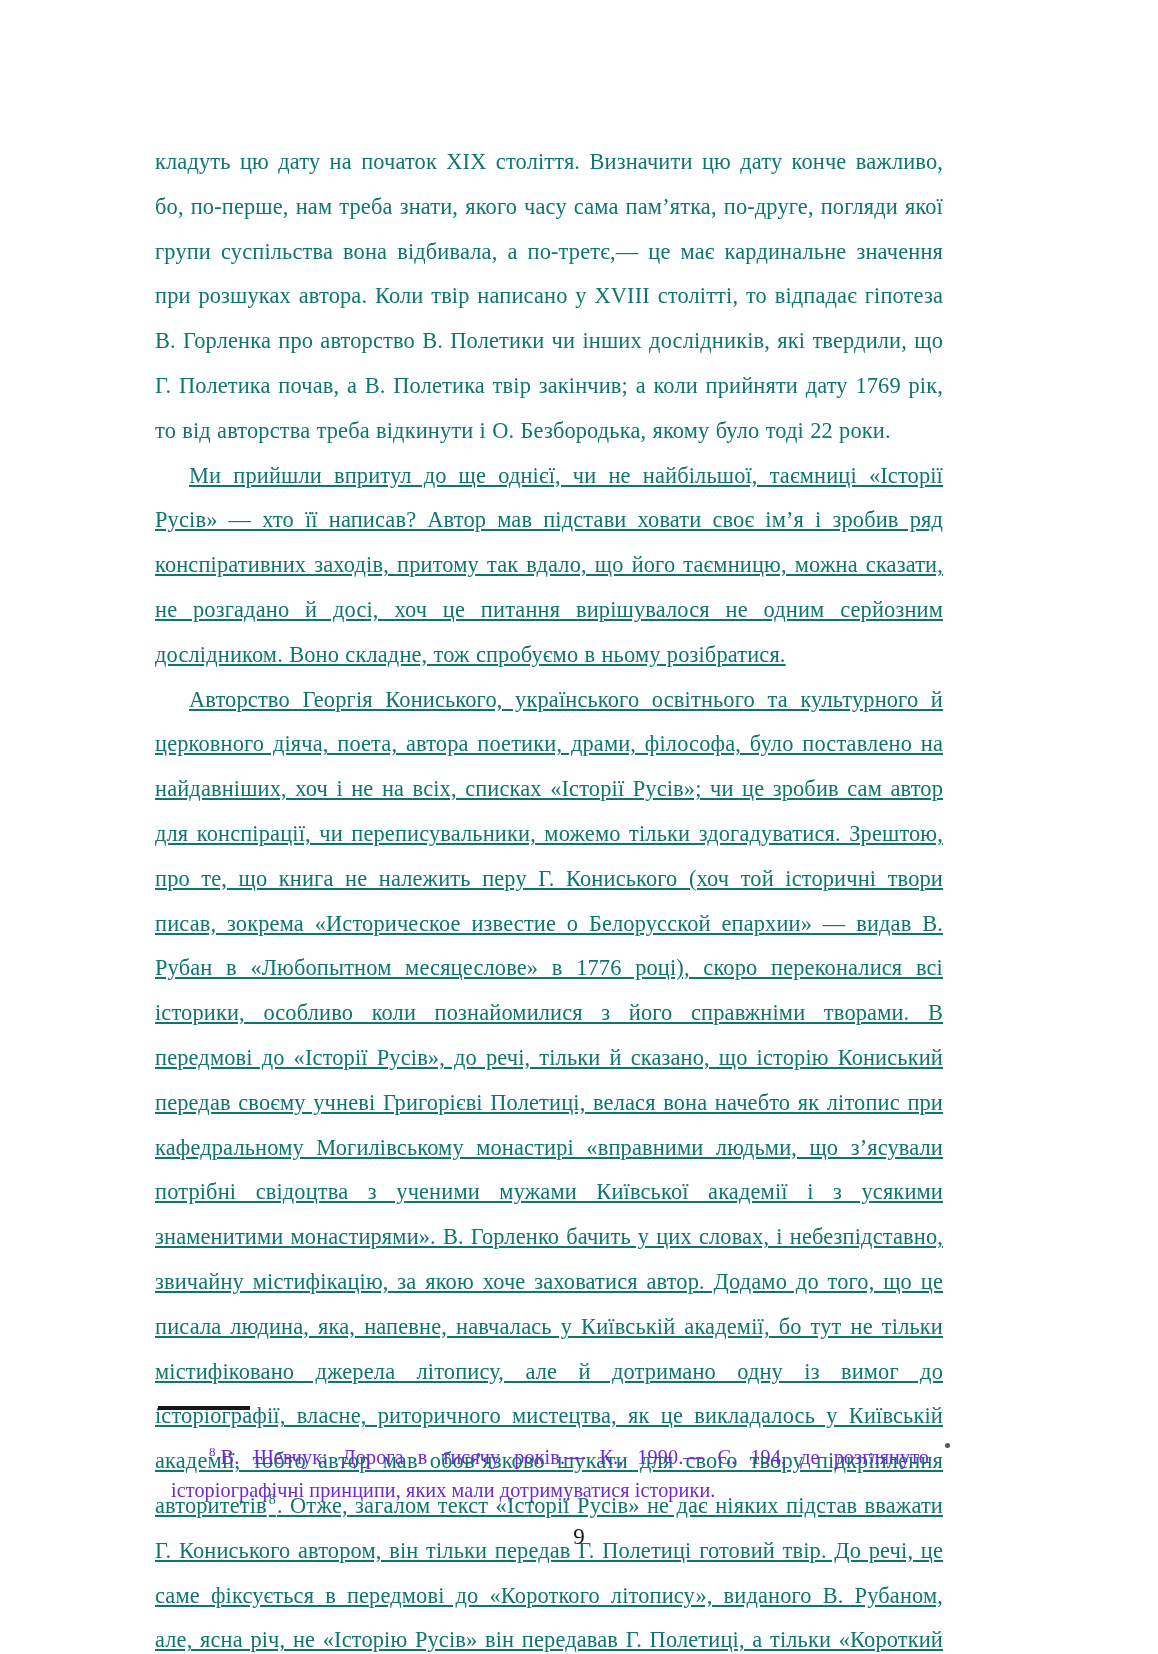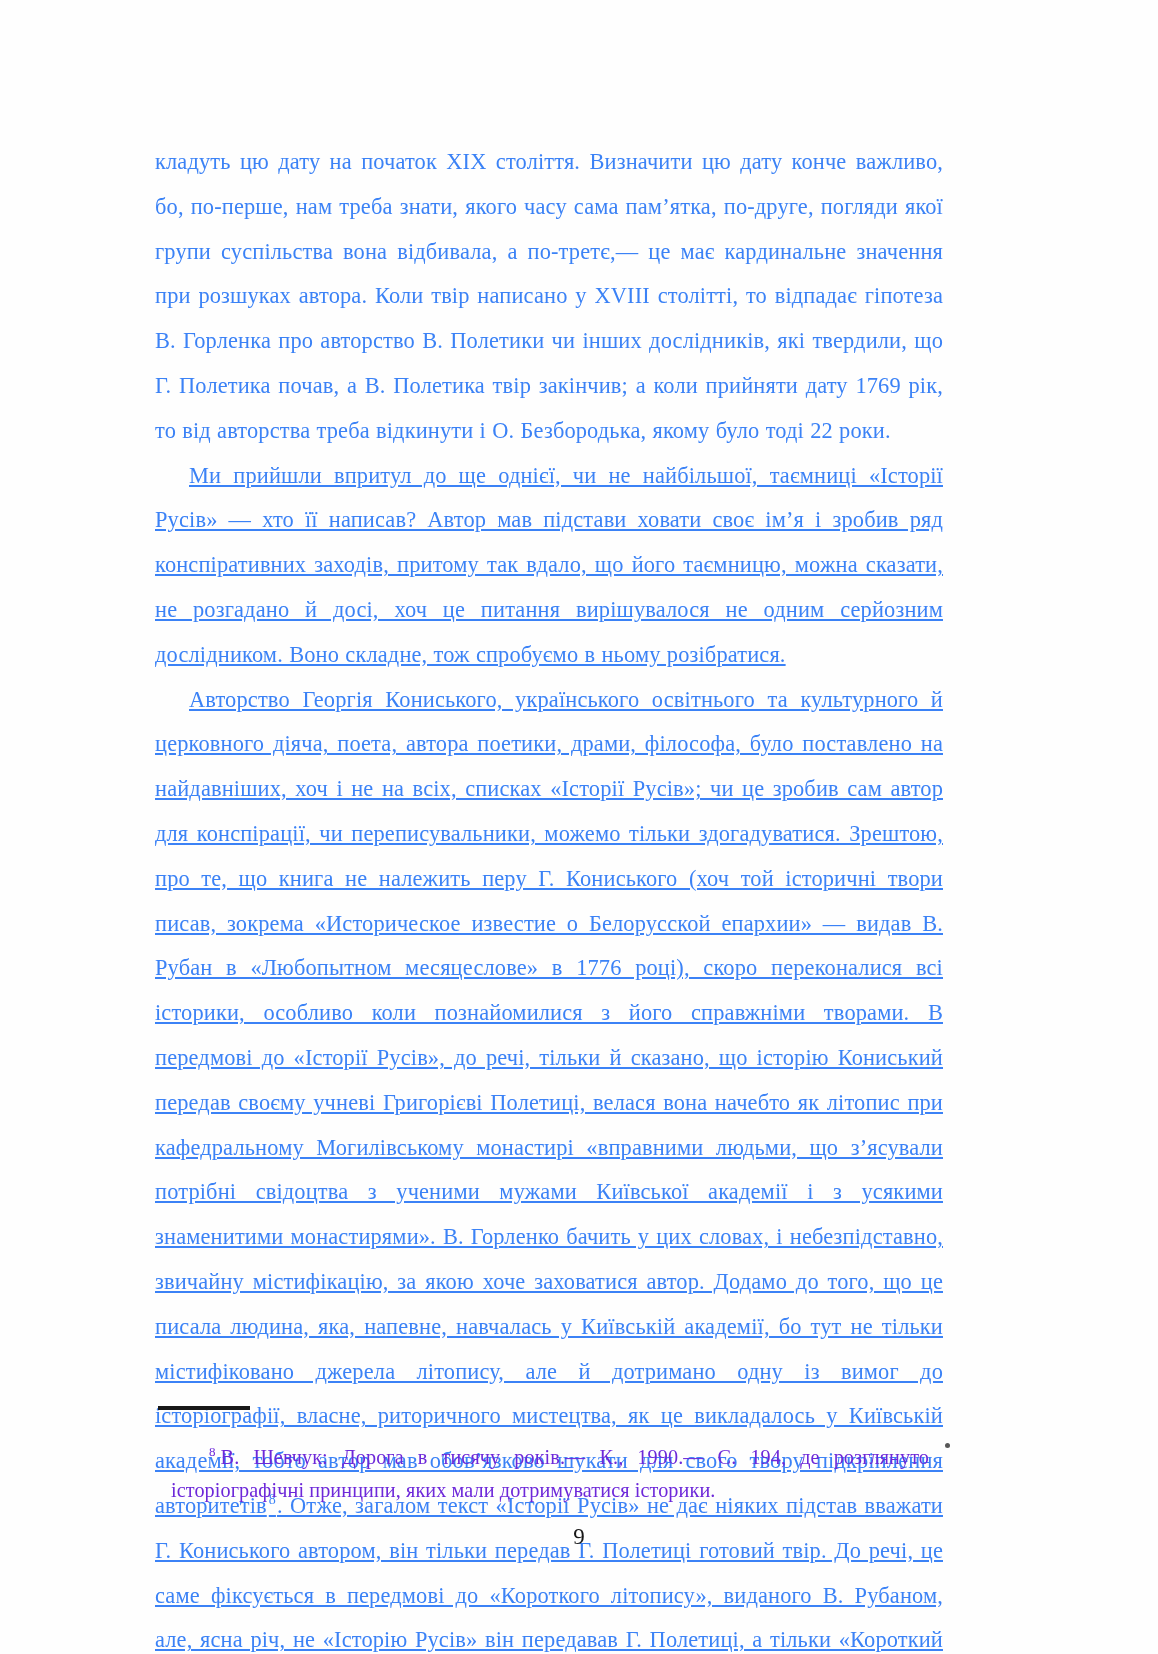--- a/index.html
+++ b/index.html
@@ -33,21 +33,21 @@
   }
 
   .para {
     margin: 0;
     text-align: justify;
     text-justify: inter-word;
     font-size: 22.4px;
     line-height: 44.8px;
     letter-spacing: 0.15px;
     word-spacing: 0.5px;
-    color: #3b82f6;
+    color: #0f766e;
     text-indent: 0;
   }
   .para.indent {
     text-indent: 34px;
     text-decoration: underline;
   }
 
   .fn-ref {
     font-size: 14px;
     vertical-align: super;

